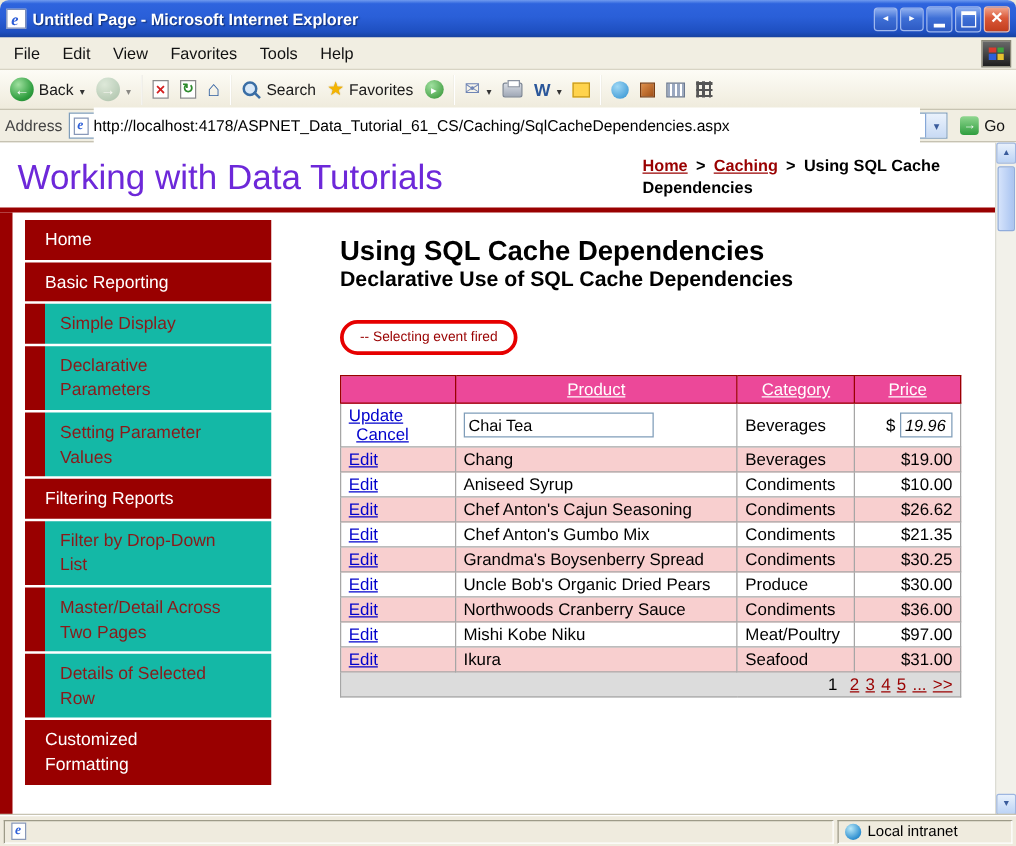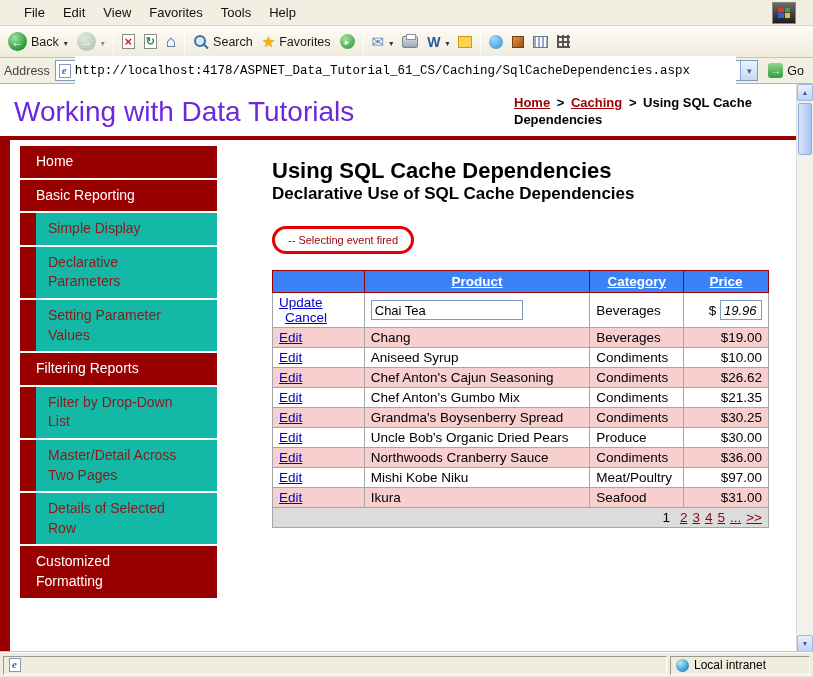--- a/index.html
+++ b/index.html
@@ -18,21 +18,21 @@
     background:linear-gradient(#8FB0F0,#3E6FD6 45%,#2E5BC4); border:1px solid #9FB8EE; }
   .tbtn.small { width:19px; height:19px; }
   .tb-small1::after { content:"◄"; color:#fff; font-size:7px; }
   .tb-small2::after { content:"►"; color:#fff; font-size:7px; }
   .tb-min::after { content:""; display:block; width:9px; height:3px; background:#fff; margin-top:11px; }
   .tb-restore::after { content:""; display:block; width:10px; height:9px; border:1px solid #fff; border-top:3px solid #fff; }
   .tb-close { background:linear-gradient(#F2A58C,#DA5838 45%,#C23E1E); border-color:#F0B8A4; }
   .tb-close::after { content:"×"; color:#fff; font-size:16px; font-weight:bold; line-height:18px; }
 
   
-  .menubar { height:26px; flex:0 0 26px; display:flex; align-items:center; background:#F1EEE2; border-bottom:1px solid #D8D4C4; padding:0 15px; }
+  .menubar { height:26px; flex:0 0 26px; display:flex; align-items:center; background:#F1EEE2; border-bottom:1px solid #D8D4C4; padding:0 2px; }
   .menu-item { font-size:13px; color:#111; padding:4px 9px; }
   .menu-spacer { flex:1; }
   .win-logo { width:24px; height:22px; margin-right:2px; background:linear-gradient(#6A6A6A,#1E1E1E); border:1px solid #8A8878; display:flex; align-items:center; justify-content:center; }
   .win-flag { width:12px; height:10px; display:grid; grid-template-columns:1fr 1fr; grid-template-rows:1fr 1fr; gap:1px; }
   .win-flag i:nth-child(1){background:#D83B2E;} .win-flag i:nth-child(2){background:#3FA33F;}
   .win-flag i:nth-child(3){background:#2E5FD8;} .win-flag i:nth-child(4){background:#E8C22E;}
 
   
   .toolbar { height:32px; flex:0 0 32px; display:flex; align-items:center; gap:1px; padding:0 4px;
     background:linear-gradient(#FDFCF6,#EFEBDC); border-bottom:1px solid #C8C4B2; }
@@ -71,21 +71,21 @@
   .ic-grid { width:13px; height:13px;
     background:repeating-linear-gradient(0deg,#555 0 2px,transparent 2px 5px), repeating-linear-gradient(90deg,#555 0 2px,transparent 2px 5px); }
 
   
   .addressbar { height:26px; flex:0 0 26px; display:flex; align-items:center; gap:5px; padding:2px 4px;
     background:#F1EEE2; border-bottom:1px solid #B8B4A2; }
   .addr-label { font-size:12.5px; color:#444; }
   .addr-box { flex:1; height:21px; background:#fff; border:1px solid #7F9DB9; display:flex; align-items:center; gap:4px; padding-left:3px; }
   .mini-page { width:12px; height:14px; background:#fff; border:1px solid #8898B8; position:relative; flex:0 0 12px; }
   .mini-page::after { content:"e"; position:absolute; left:2px; top:-1px; color:#2E5FD8; font:italic bold 11px "Liberation Serif", serif; }
-  .addr-input { flex:1; border:0; outline:0; font-size:12.5px; font-family:Liberation Mono, monospace; color:#000; height:30px; }
+  .addr-input { flex:1; border:0; outline:0; font-size:12.5px; font-family:Liberation Sans, sans-serif; color:#000; height:30px; }
   .addr-drop { width:17px; height:19px; background:linear-gradient(#EAF2FC,#C8DAF4); border-left:1px solid #86A8D8; display:flex; align-items:center; justify-content:center; }
   .addr-drop::after { content:"▾"; font-size:9px; color:#3A5C9C; }
   .go-btn { display:flex; align-items:center; gap:4px; font-size:12.5px; color:#111; padding:0 5px; }
   .go-ic { width:15px; height:15px; border-radius:3px; background:linear-gradient(#8FD68F,#2F9E3F); display:flex; align-items:center; justify-content:center; }
   .go-ic::after { content:"→"; color:#fff; font-size:10px; font-weight:bold; }
 
   
   .viewport { flex:1; display:flex; background:#fff; min-height:0; }
   .page { flex:1; overflow:hidden; display:flex; flex-direction:column; }
   .page-header { display:flex; justify-content:space-between; padding:10px 14px 6px 14px; }
@@ -106,21 +106,21 @@
 
   
   .main { flex:1; margin-left:55px; padding-top:18px; }
   .main h1 { font-size:22px; font-weight:bold; color:#000; }
   .main h2 { font-size:17px; font-weight:bold; color:#000; }
   .callout { display:inline-block; margin-top:22px; border:3px solid #E60000; border-radius:16px; padding:5px 13px;
     color:#990000; font-size:11px; }
 
   
   table.grid { margin-top:16px; border-collapse:collapse; width:497px; font-size:13.5px; }
-  table.grid th { background:#3b82f6; color:#fff; font-weight:bold; text-decoration:underline; text-align:center;
+  table.grid th { background:#ec4899; color:#fff; font-weight:normal; text-decoration:underline; text-align:center;
     padding:3px 6px; border:1px solid #990000; cursor:pointer; }
   table.grid td { border:1px solid #A6A6A6; padding:2px 6px; vertical-align:middle; color:#000; }
   .col-action { width:92px; }
   .col-product { width:226px; }
   .col-category { width:94px; }
   .col-price { width:85px; text-align:right; }
   tr.alt td { background:#F8CFCF; }
   a.blue-link { color:#0000CC; text-decoration:underline; cursor:pointer; }
   a.blue-link + a.blue-link { margin-left:6px; }
   .cell-input { border:1px solid #7F9DB9; height:20px; font-size:13px; font-family:"Liberation Sans", sans-serif; padding:1px 3px; }
@@ -148,20 +148,31 @@
   .sb-panel.left { flex:1; }
   .sb-panel.zone { width:140px; flex:0 0 140px; }
   .globe { width:13px; height:13px; border-radius:50%; flex:0 0 13px;
     background:radial-gradient(circle at 35% 30%, #B8E8F8, #2E8FD0 70%, #1E6FA8); }
 </style>
 </head>
 <body>
 
 <div class="window">
 
+  <div class="titlebar">
+    <span class="tb-ie-icon"></span>
+    <span class="titlebar-text">Untitled Page - Microsoft Internet Explorer</span>
+    <div class="titlebar-buttons">
+      <span class="tbtn small tb-small1"></span>
+      <span class="tbtn small tb-small2"></span>
+      <span class="tbtn tb-min"></span>
+      <span class="tbtn tb-restore"></span>
+      <span class="tbtn tb-close"></span>
+    </div>
+  </div>
 
   <div class="menubar">
     <span class="menu-item">File</span>
     <span class="menu-item">Edit</span>
     <span class="menu-item">View</span>
     <span class="menu-item">Favorites</span>
     <span class="menu-item">Tools</span>
     <span class="menu-item">Help</span>
     <span class="menu-spacer"></span>
     <span class="win-logo">

